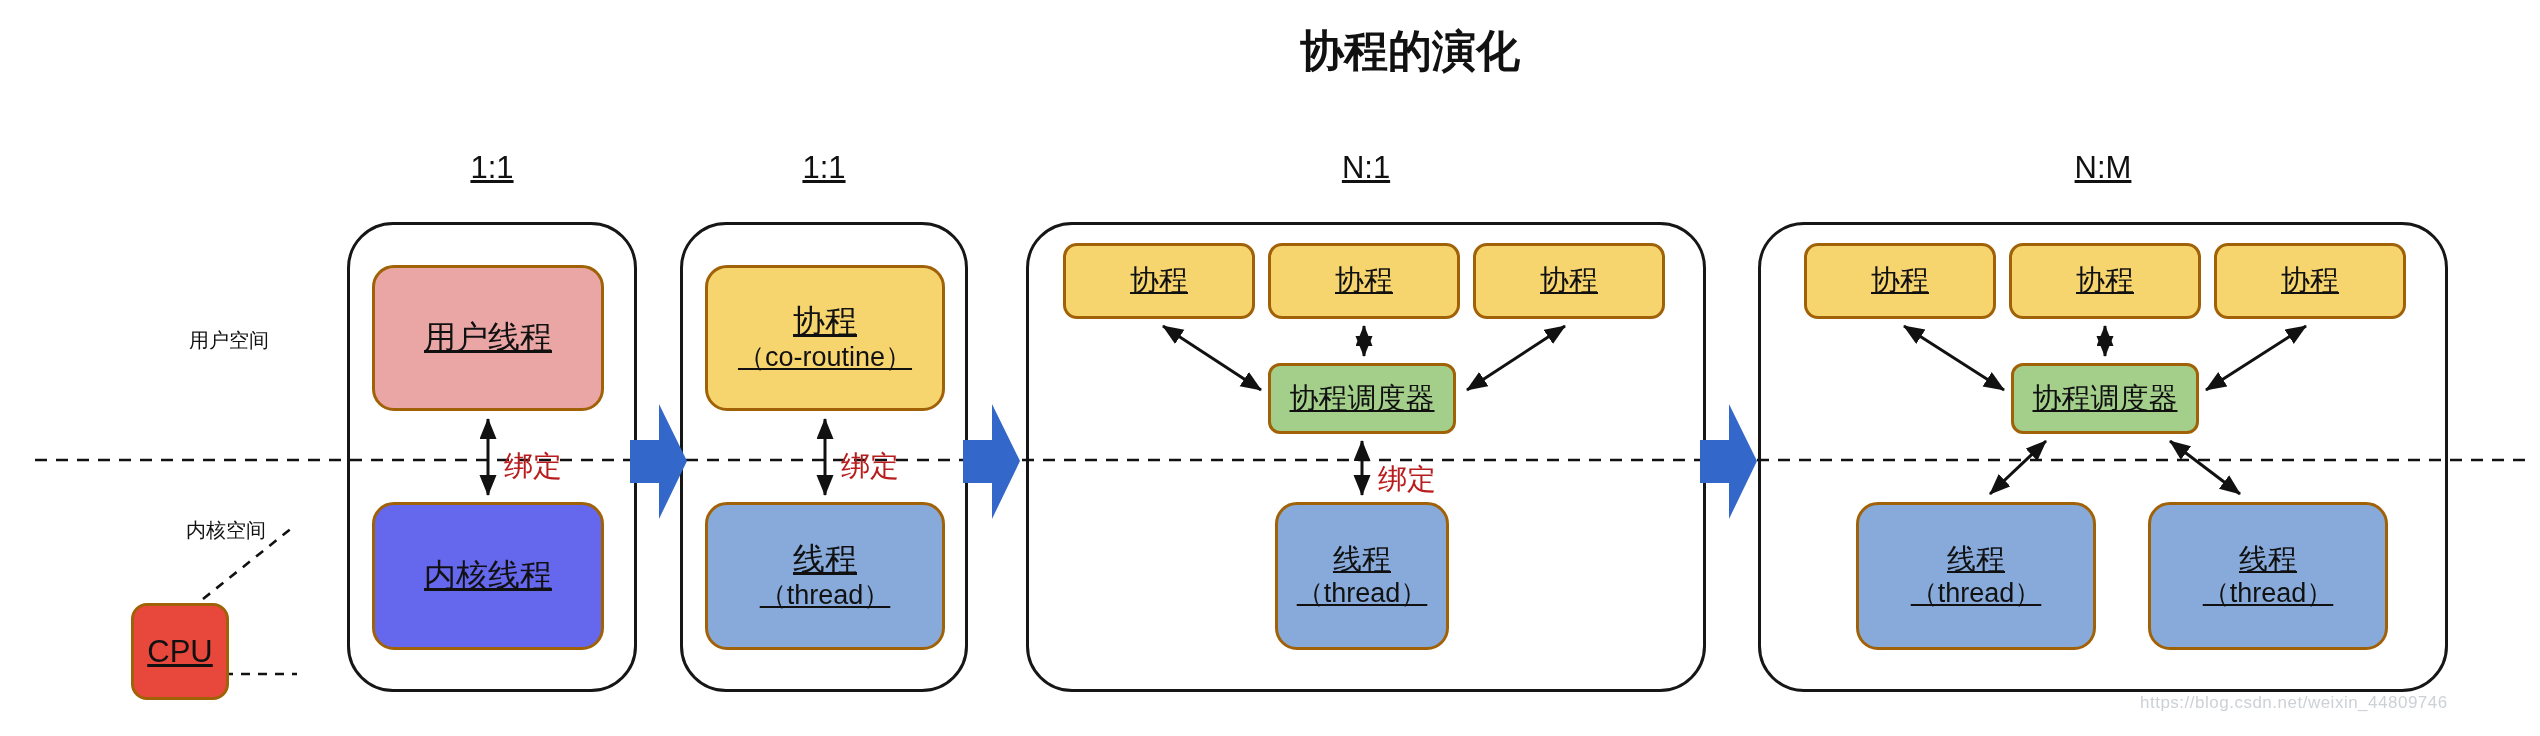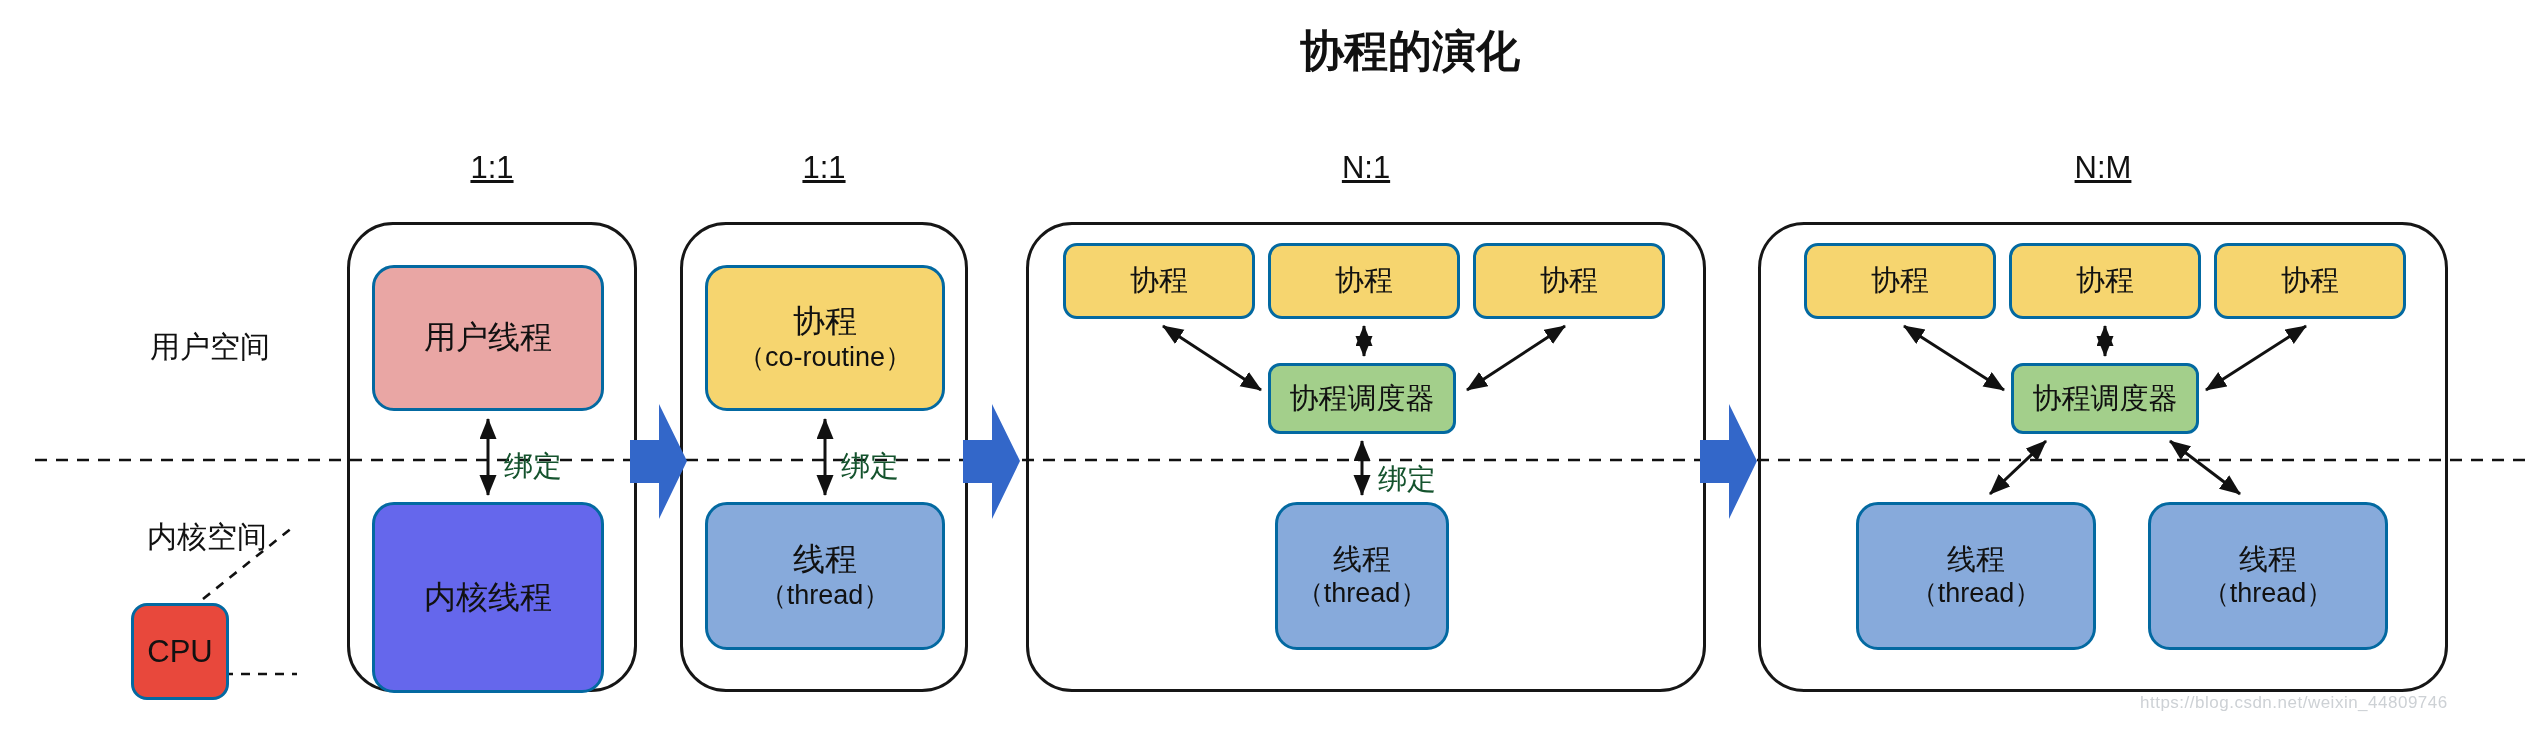--- a/index.html
+++ b/index.html
@@ -2,29 +2,29 @@
 <html><head>
 <meta charset="utf-8">
 <style>
   html,body{margin:0;padding:0;background:#ffffff;}
   body{width:2540px;height:736px;position:relative;overflow:hidden;
        font-family:"Liberation Sans","DejaVu Sans",sans-serif;color:#111;}
   .panel{position:absolute;top:222px;height:470px;border:3px solid #161616;
          border-radius:46px;background:#ffffff;box-sizing:border-box;z-index:1;}
   .ratio{position:absolute;top:150px;height:42px;font-size:31px;text-align:center;
          z-index:3;color:#111;text-decoration:underline;}
-  .box{position:absolute;border:3px solid #0369a1;box-sizing:border-box;z-index:3;
+  .box{position:absolute;border:3px solid #a16207;box-sizing:border-box;z-index:3;
        display:flex;flex-direction:column;align-items:center;justify-content:center;
-       text-align:center;line-height:1.22;}
+       text-align:center;line-height:1.22;text-decoration:underline;}
   .big{border-radius:22px;font-size:32px;}
   .small{border-radius:14px;font-size:29px;}
   .sched{border-radius:12px;font-size:29px;justify-content:center;}
   .sub{font-size:27px;}
-  .bindlbl{position:absolute;font-size:29px;z-index:4;color:#14532d;}
-  .spacelbl{position:absolute;font-size:30px;z-index:3;color:#111;}
+  .bindlbl{position:absolute;font-size:29px;z-index:4;color:#b91c1c;}
+  .spacelbl{position:absolute;font-size:20px;z-index:3;color:#111;margin-left:39px;}
   #svg-front{position:absolute;left:0;top:0;z-index:2;pointer-events:none;}
   #title{position:absolute;left:1160px;top:22px;width:500px;text-align:center;
          font-size:44px;font-weight:bold;z-index:3;}
   #watermark{position:absolute;left:2140px;top:681px;width:390px;text-align:left;
              font-size:17px;color:#cdd1d5;z-index:3;letter-spacing:.5px;margin-top:12px;}
   #cpu{left:103px;top:603px;width:98px;height:97px;background:#E8483C;
        border-radius:16px;font-size:31px;margin-left:28px;}
 </style>
 </head>
 <body>
@@ -44,21 +44,21 @@
 <div class="panel" style="left:1758px;width:690px;"></div>
 
 <div class="ratio" style="left:347px;width:290px;">1:1</div>
 <div class="ratio" style="left:680px;width:288px;">1:1</div>
 <div class="ratio" style="left:1026px;width:680px;">N:1</div>
 <div class="ratio" style="left:1758px;width:690px;">N:M</div>
 
 <div class="box big" style="left:372px;top:265px;width:232px;height:146px;background:#E9A6A4;">
   <span>用户线程</span>
 </div>
-<div class="box big" style="left:372px;top:502px;width:232px;height:191px;background:#6567EC;">
+<div class="box big" style="left:372px;top:502px;width:232px;height:148px;background:#6567EC;">
   <span>内核线程</span>
 </div>
 <div class="bindlbl" style="left:504px;top:447px;">绑定</div>
 
 <div class="box big" style="left:705px;top:265px;width:240px;height:146px;background:#F6D56F;">
   <span>协程</span>
   <span class="sub">（co-routine）</span>
 </div>
 <div class="box big" style="left:705px;top:502px;width:240px;height:148px;background:#87AADB;">
   <span>线程</span>

